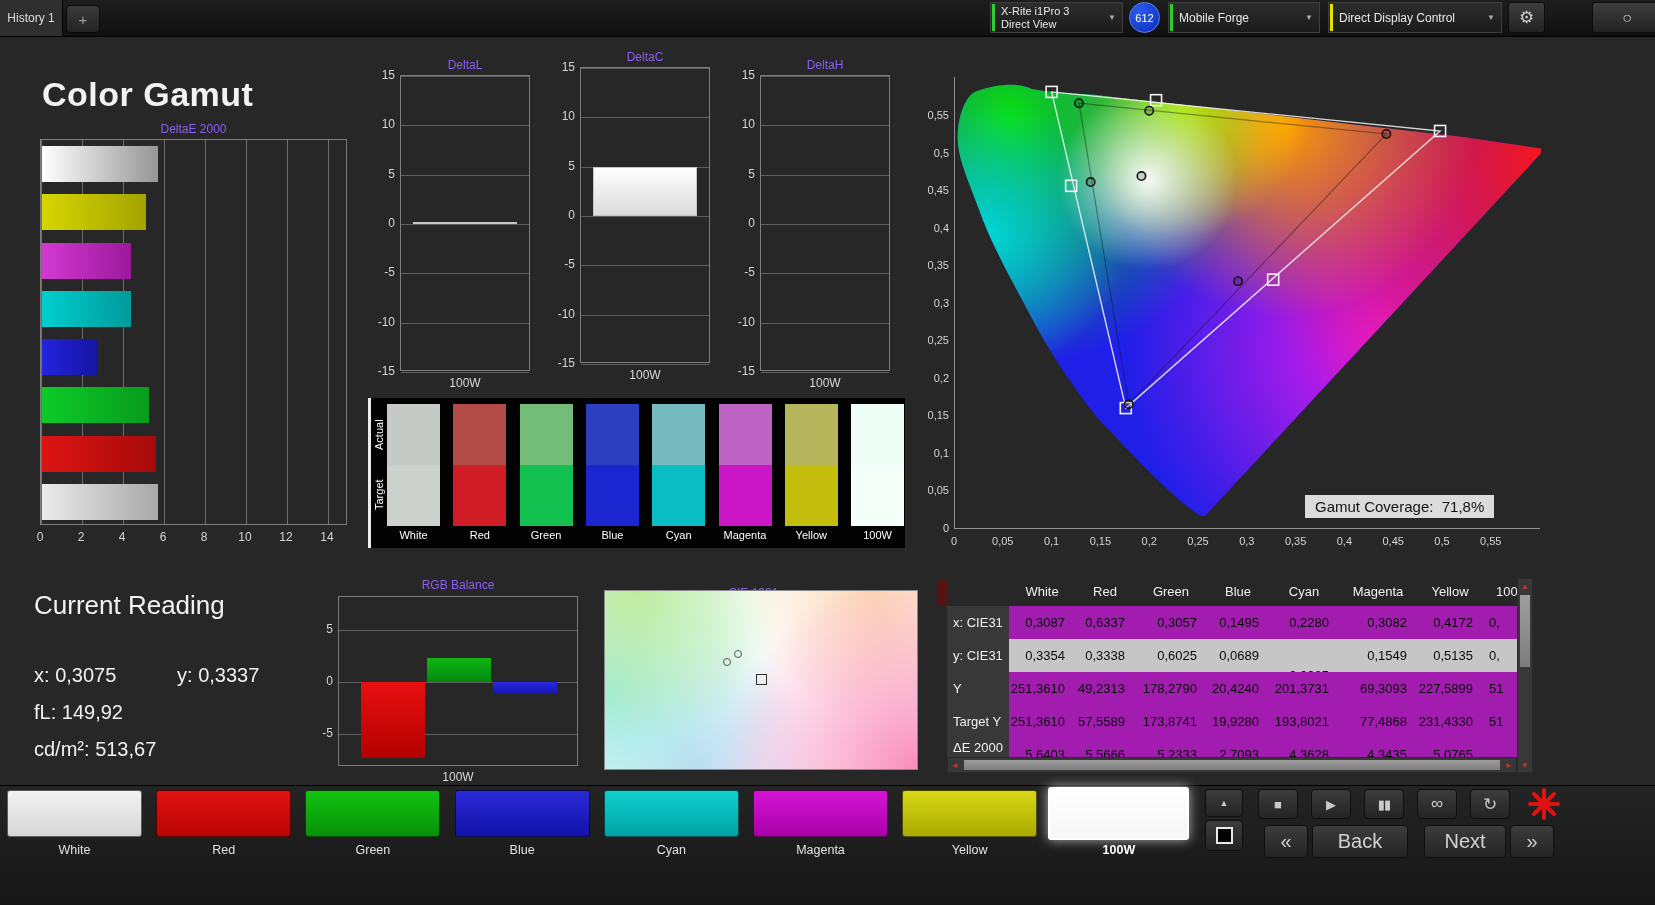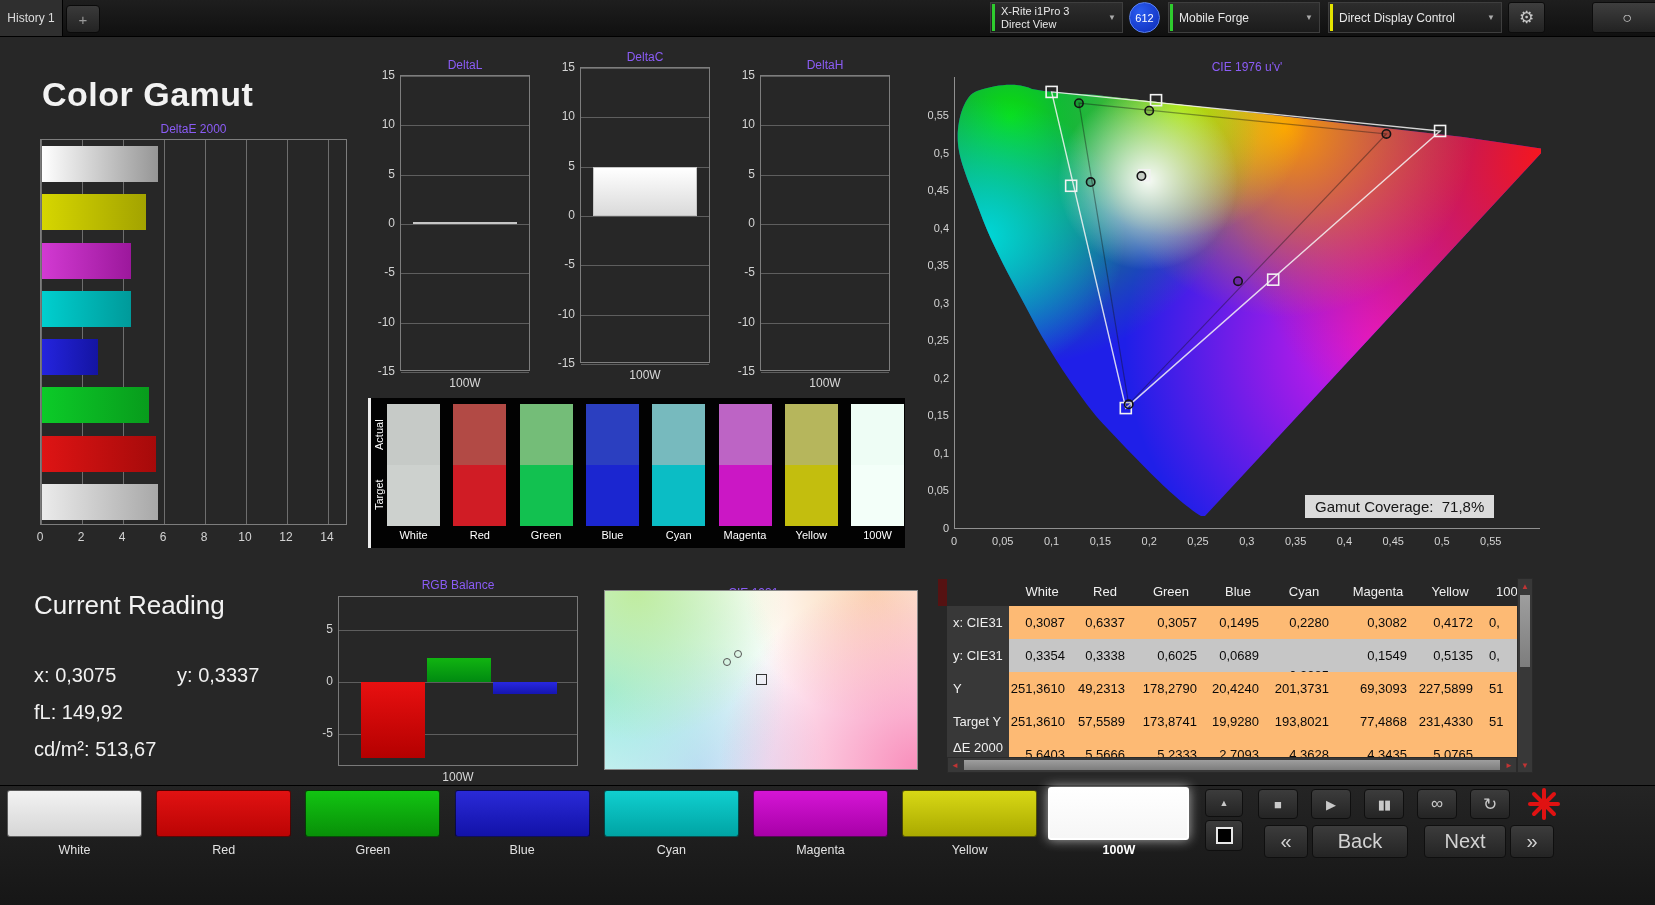--- a/index.html
+++ b/index.html
@@ -103,21 +103,21 @@
       #ffffff}
   .mkc{position:absolute;width:8px;height:8px;border:1.5px solid #555;border-radius:50%;box-sizing:border-box}
   .mks{position:absolute;width:11px;height:11px;border:1.5px solid #333;box-sizing:border-box}
 
   
   #p-table{left:938px;top:578px;width:596px;height:196px}
   .corner{position:absolute;left:0;top:1px;width:9px;height:27px;background:#551212}
   #tgrid{position:absolute;left:9px;top:0;width:570px;height:179px;overflow:hidden}
   .throw,.trow{display:flex;width:596px}
   .th{height:28px;line-height:28px;text-align:center;font-size:13px;color:#f0f0f0;overflow:hidden}
-  .trow{height:33px;background:#fdba74}
+  .trow{height:33px;background:#a21caf}
   .trow.hl{background:#c6c6c6}
   .trow.partial{height:19px;overflow:hidden}
   .rl{background:#383838;color:#efefef;font-size:13px;display:flex;align-items:center;
       padding-left:6px;box-sizing:border-box}
   .cell{font-size:13px;color:#0a0a0a;line-height:33px;text-align:right;padding-right:10px;
         box-sizing:border-box;overflow:hidden;white-space:nowrap}
   .cell.last{text-align:left;padding-left:6px}
   .sbar{position:absolute;background:#383838;border:1px solid #2a2a2a;box-sizing:border-box}
   #hscroll{left:9px;top:179px;width:570px;height:16px}
   #vscroll{left:579px;top:0;width:16px;height:195px}
@@ -317,21 +317,20 @@
       </div>
       <div class="swcol" style="left: 480.1px;">
         <div class="swa" style="background: rgb(238, 253, 245);"></div>
         <div class="swt" style="background: rgb(243, 255, 249);"></div>
         <div class="swlabel">100W</div>
       </div>
     </div>
 </section>
 
 <section class="cpanel" id="p-cie1976">
-  <div class="ctitle">CIE 1976 u'v'</div>
   <div class="plot" id="cie-plot">
     <svg width="586" height="452" viewBox="0 0 586 452">
       <defs>
         <clipPath id="locusClip">
           <path d="M22,14 C45,6 65,6 77,12 C110,18 130,16 149,19 C185,23 220,27 256,31 L394,47 L508,60 L590,72 L250,439 L246,439 C240,436 225,424 211,411 C197,398 156,356 141,339 C117,309 96,276 81,249 C62,213 40,174 28,143 C17,112 5,88 3,67 C1,45 9,18 22,14 Z"></path>
         </clipPath>
         <radialGradient id="gMag" gradientUnits="userSpaceOnUse" cx="430" cy="270" r="260">
           <stop offset="0" stop-color="#e81ae8"></stop>
             <stop offset="1" stop-color="#e81ae8" stop-opacity="0"></stop>
         </radialGradient>

